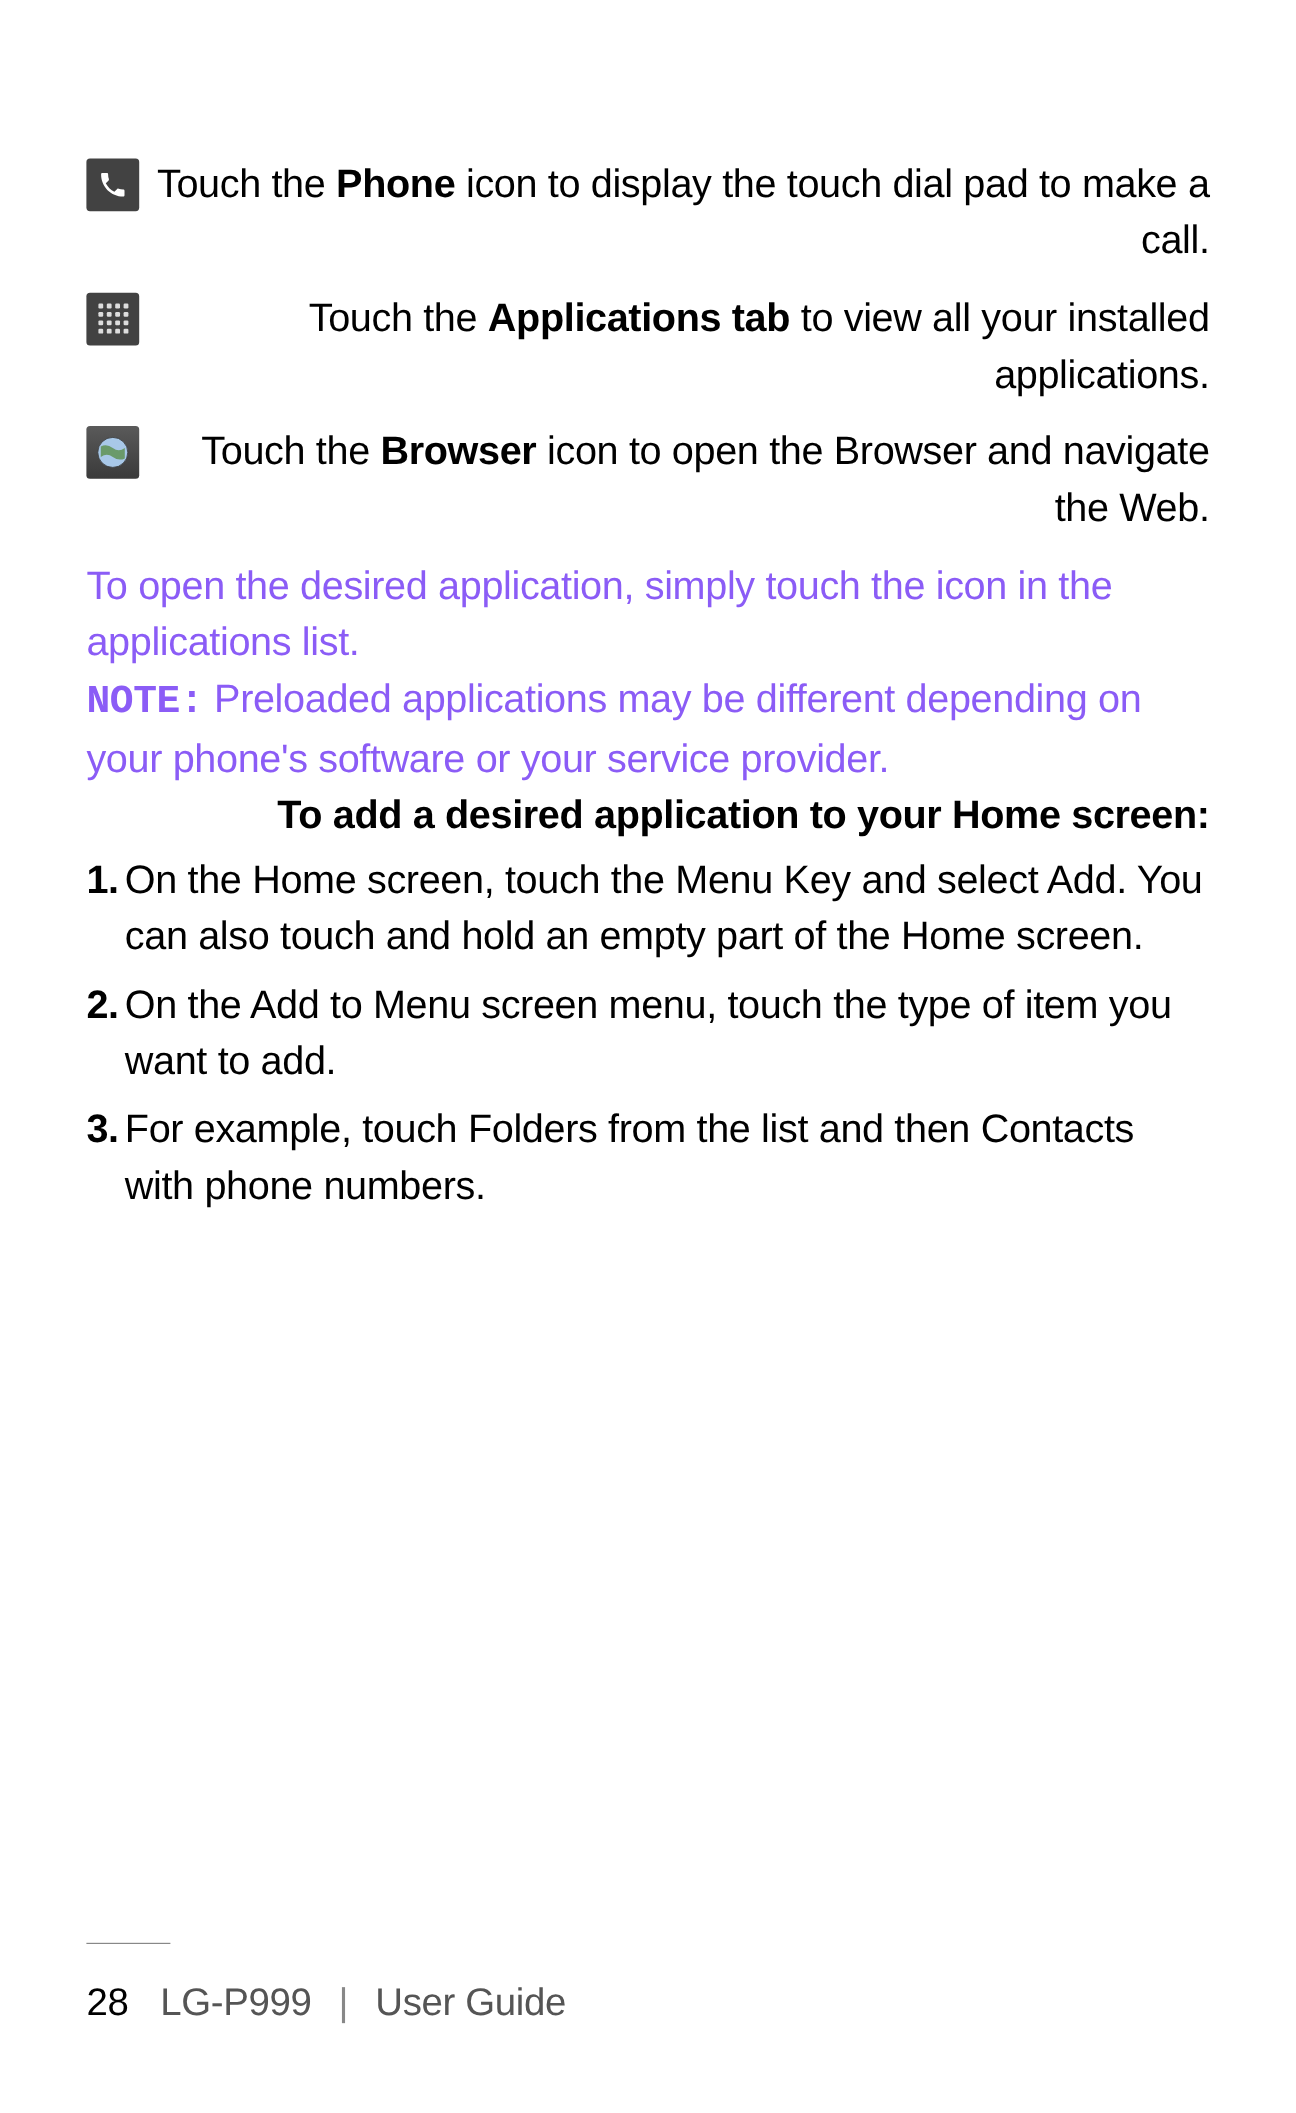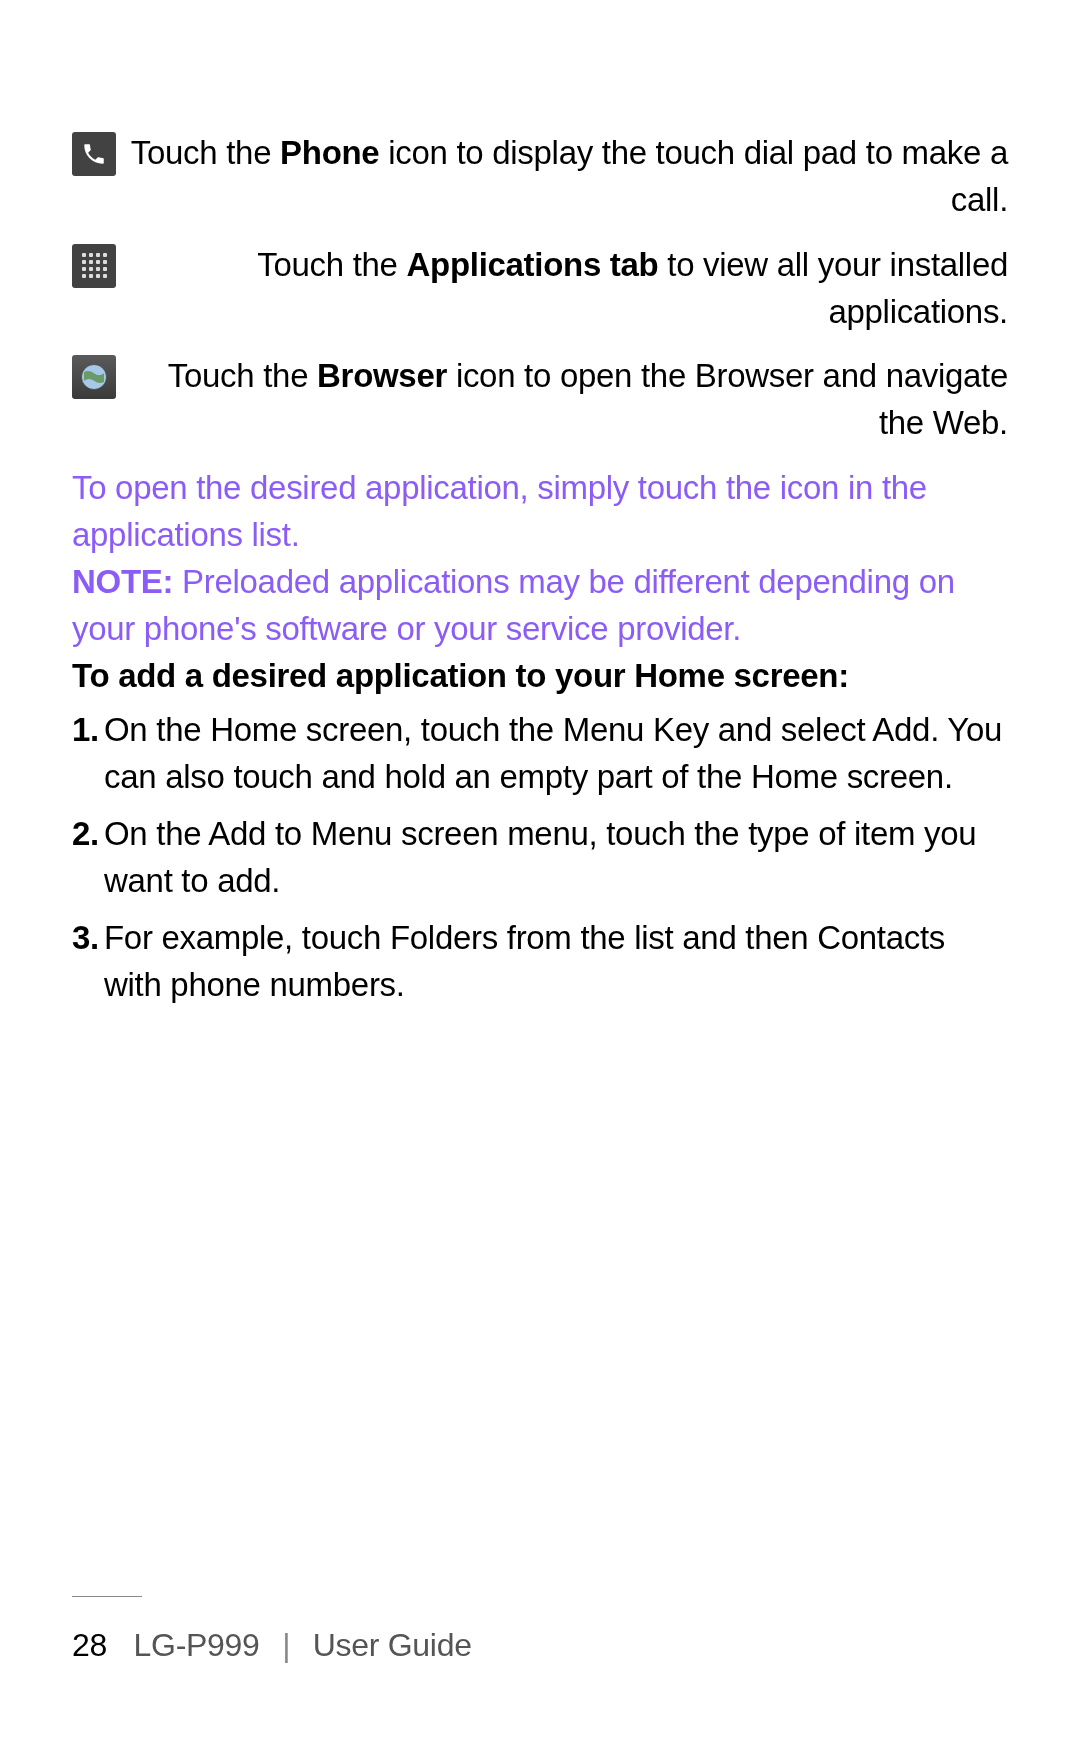--- a/index.html
+++ b/index.html
@@ -55,35 +55,37 @@
     }
     .para {
       font-size: 33px;
       line-height: 1.42;
       color: #8b5cf6;
       margin-bottom: 0;
       letter-spacing: -0.3px;
     }
     .para .bold {
       font-weight: 700;
+      font-family: Liberation Mono, monospace;
     }
     .heading {
       font-size: 37px;
       font-weight: 400;
       color: #d6006c;
       margin-top: 56px;
       margin-bottom: 20px;
       letter-spacing: -0.5px;
     }
     .subheading {
       font-size: 33px;
       font-weight: 700;
       line-height: 1.42;
       margin-top: 0;
       letter-spacing: -0.3px;
+      text-align: right;
     }
     .numbered-list {
       list-style: none;
       margin-top: 8px;
     }
     .numbered-list li {
       display: flex;
       align-items: flex-start;
       font-size: 33px;
       line-height: 1.42;
@@ -97,21 +99,21 @@
       min-width: 30px;
     }
     .numbered-list .li-text {
       flex: 1;
     }
     .numbered-list .bold {
       font-weight: 400;
     }
     .footer {
       position: absolute;
-      bottom: 97px;
+      bottom: 74px;
       left: 0;
       right: 0;
       padding: 0 72px;
     }
     .footer-line {
       border-top: 1px solid #888;
       width: 70px;
       margin-bottom: 30px;
     }
     .footer-text {

